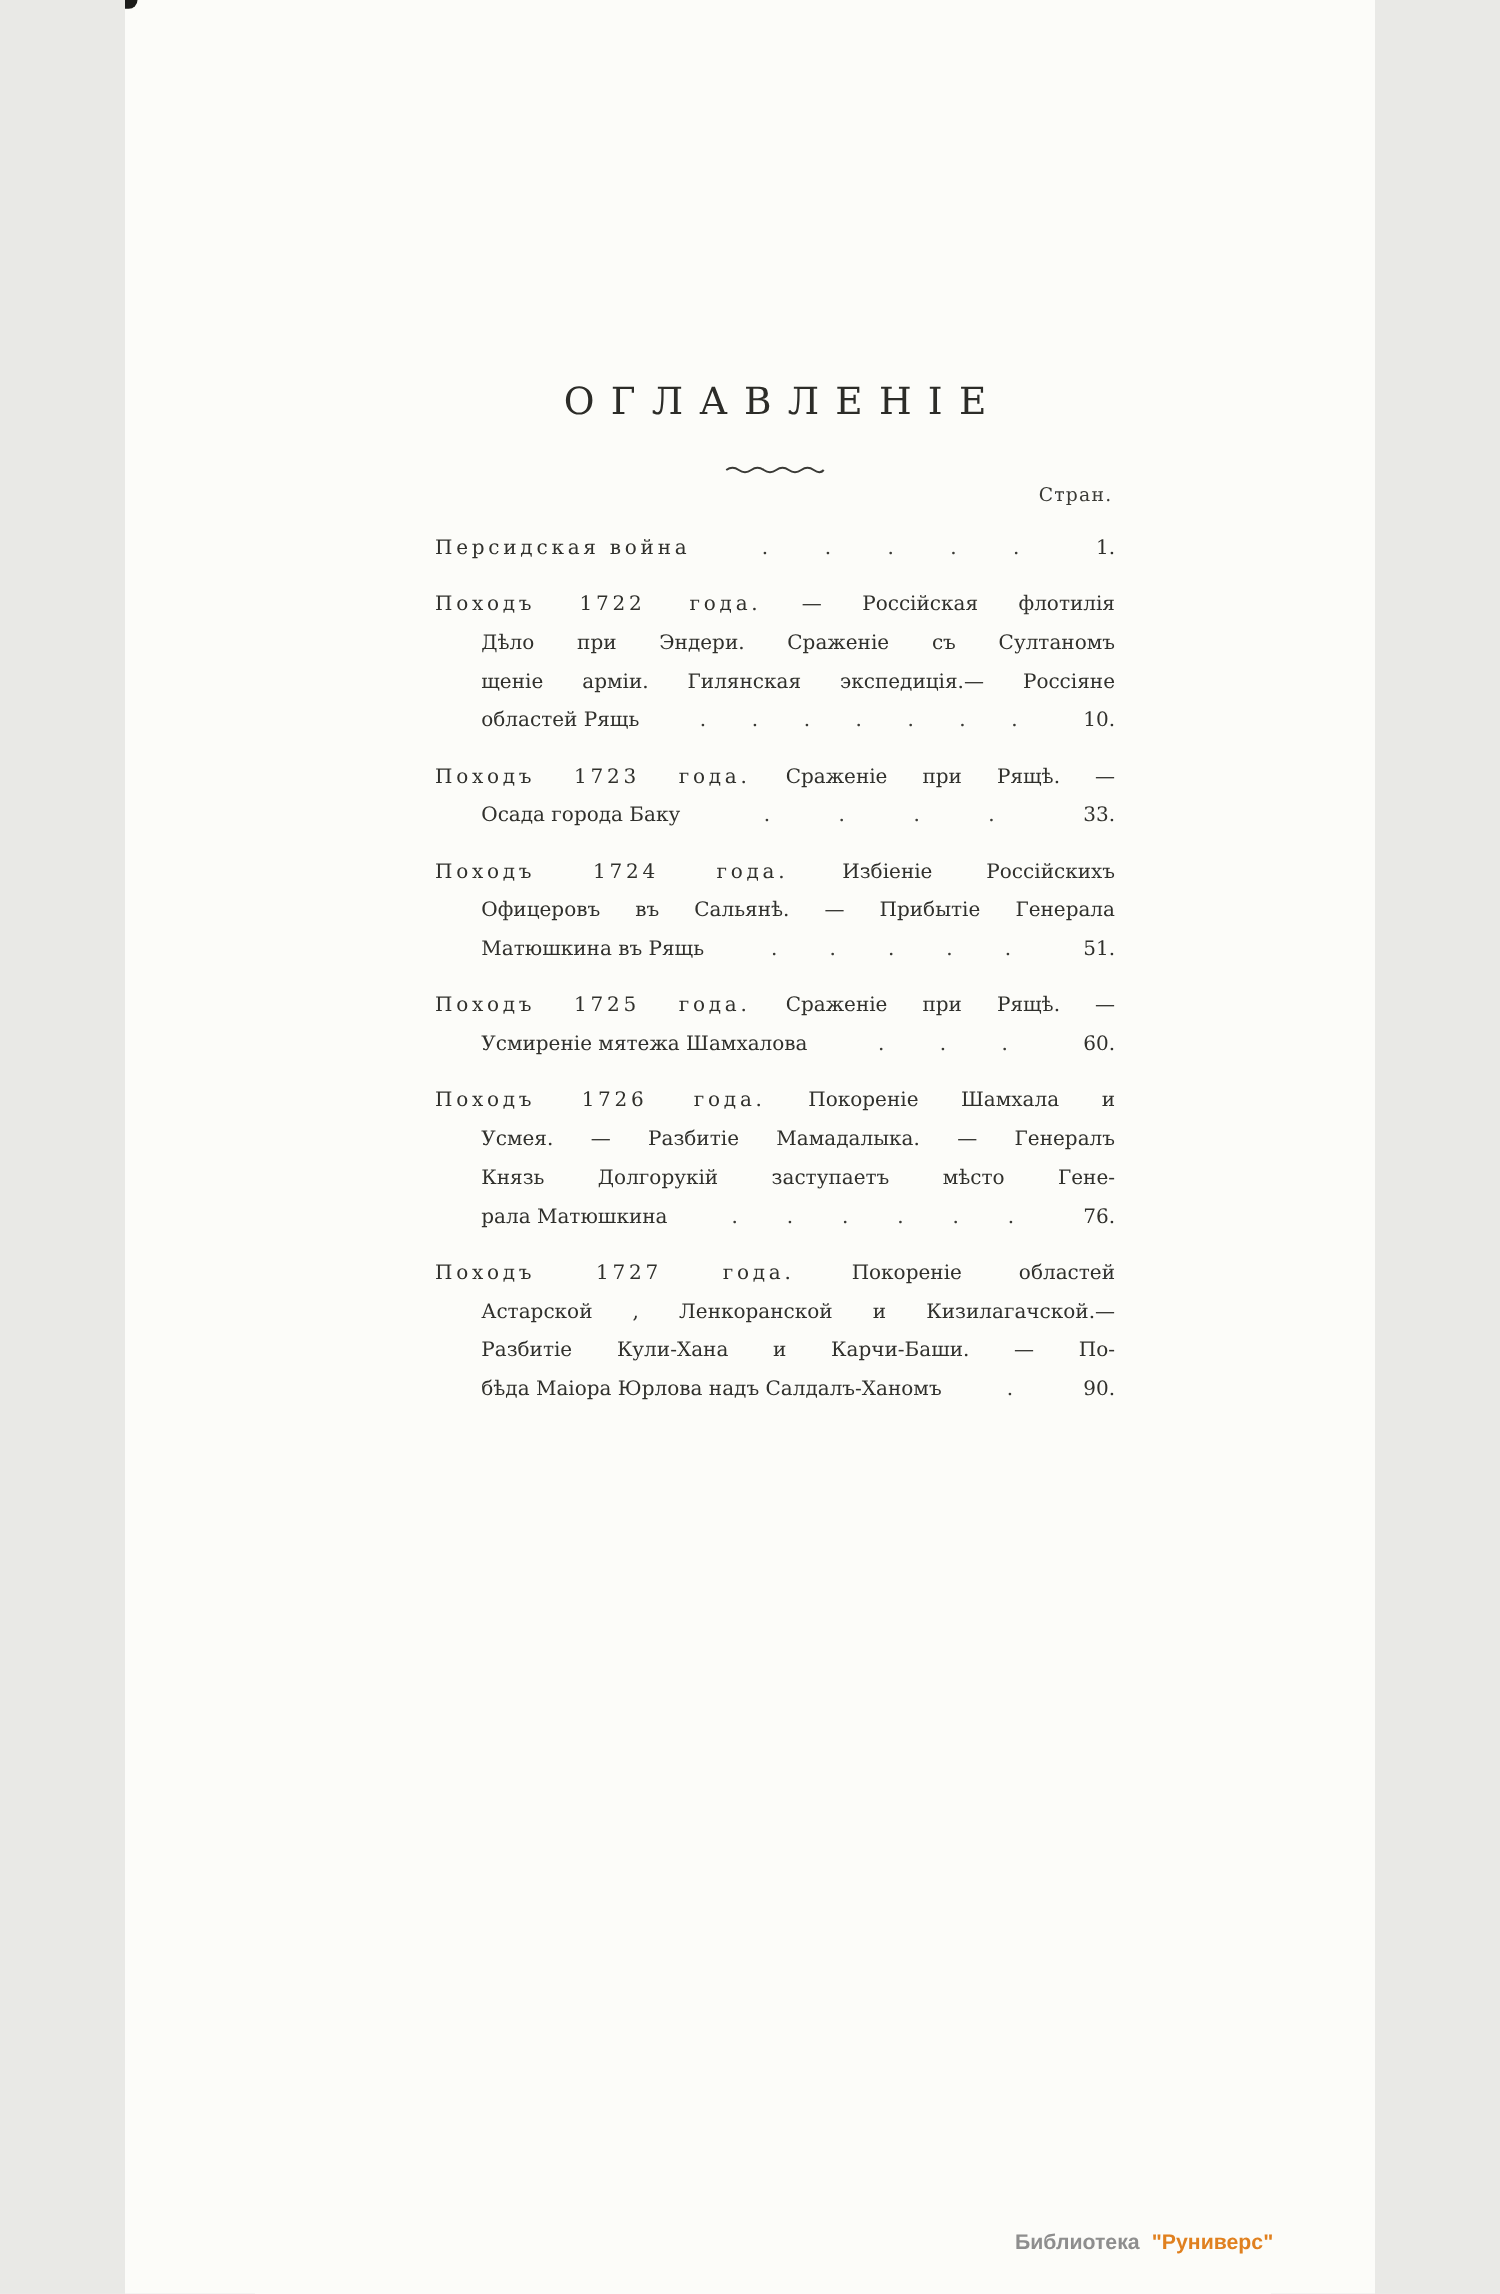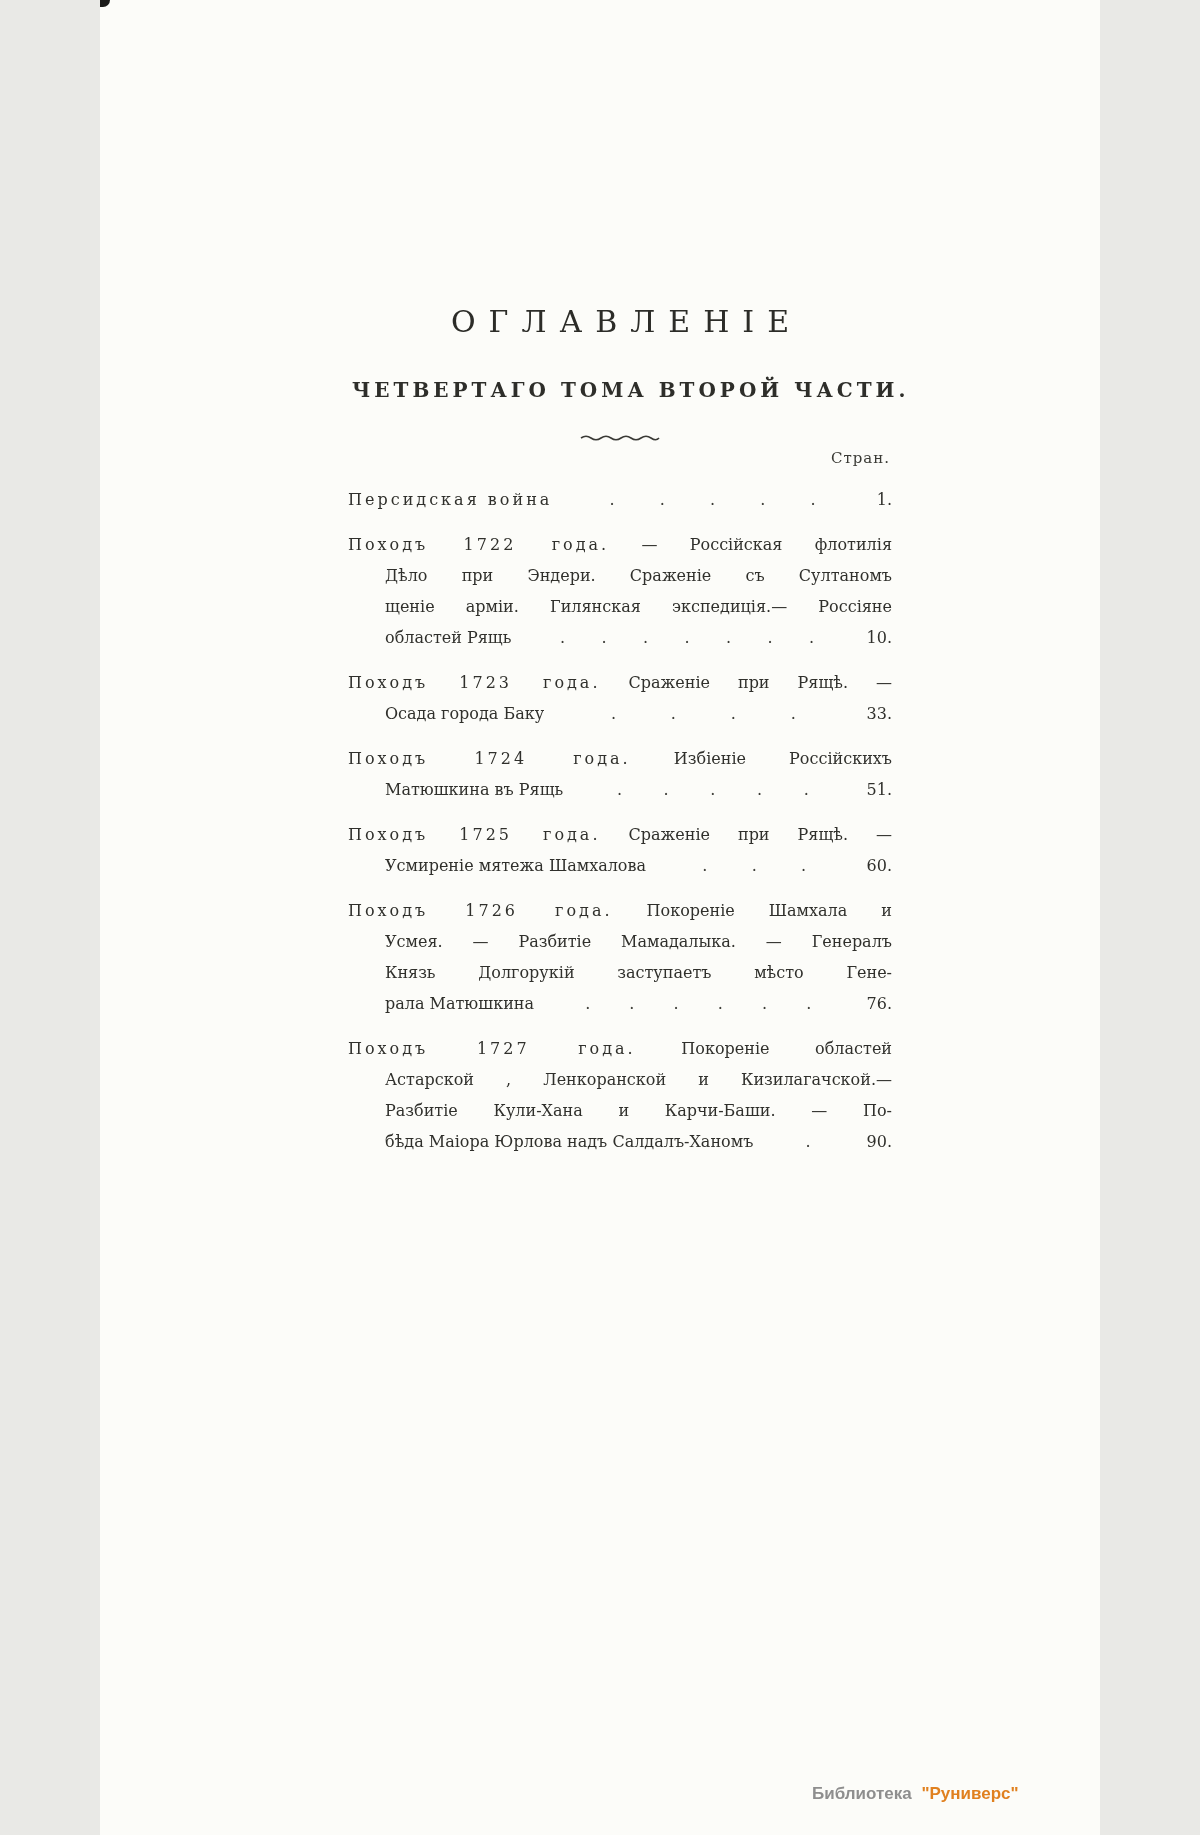--- a/index.html
+++ b/index.html
@@ -107,21 +107,20 @@
 </style>
 </head>
 <body>
 
 <div class="sheet">
 
   <div class="corner-speck"></div>
 
   <div class="content">
     <h1 class="title">ОГЛАВЛЕНІЕ</h1>
-    <h2 class="subtitle">ЧЕТВЕРТАГО ТОМА ВТОРОЙ ЧАСТИ.</h2>
 
     <div class="rule-wrap">
       <svg width="80" height="10" viewBox="0 0 80 10" aria-hidden="true">
         <path d="M1,5 q5,-3.5 10,0 t10,0 t10,0 t10,0 t10,0 t10,0 t10,0 t8,0" stroke="#3a3a36" stroke-width="1.6" fill="none"></path>
       </svg>
     </div>
 
     <div class="pages-header">Стран.</div>
 
     <div class="entries">
@@ -164,20 +163,21 @@
               <span class="dot">.</span>
               <span class="dot">.</span>
               <span class="dot">.</span>
               <span class="dot">.</span>
             </span>
             <span class="pagenum">33.</span>
           </div>
         </div>
         <div class="entry">
           <div class="line first spread"><span class="head entry-text">Походъ 1724 года.</span><span class="rest"> Избіеніе Россійскихъ</span></div>
+          <div class="line mid spread">Офицеровъ въ Сальянѣ. — Прибытіе Генерала</div>
           <div class="line mid finline">
             <span class="entry-text">Матюшкина въ Рящь</span>
             <span class="leader">
               <span class="dot">.</span>
               <span class="dot">.</span>
               <span class="dot">.</span>
               <span class="dot">.</span>
               <span class="dot">.</span>
             </span>
             <span class="pagenum">51.</span>

